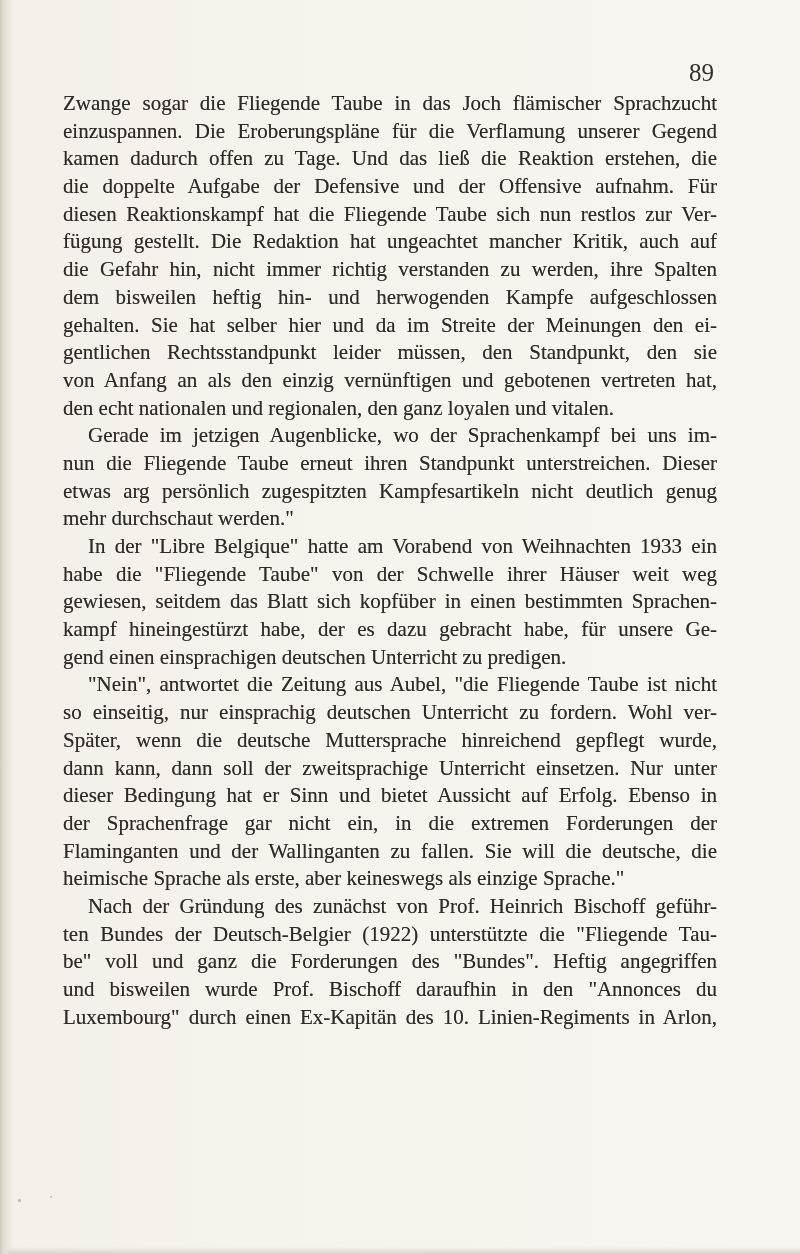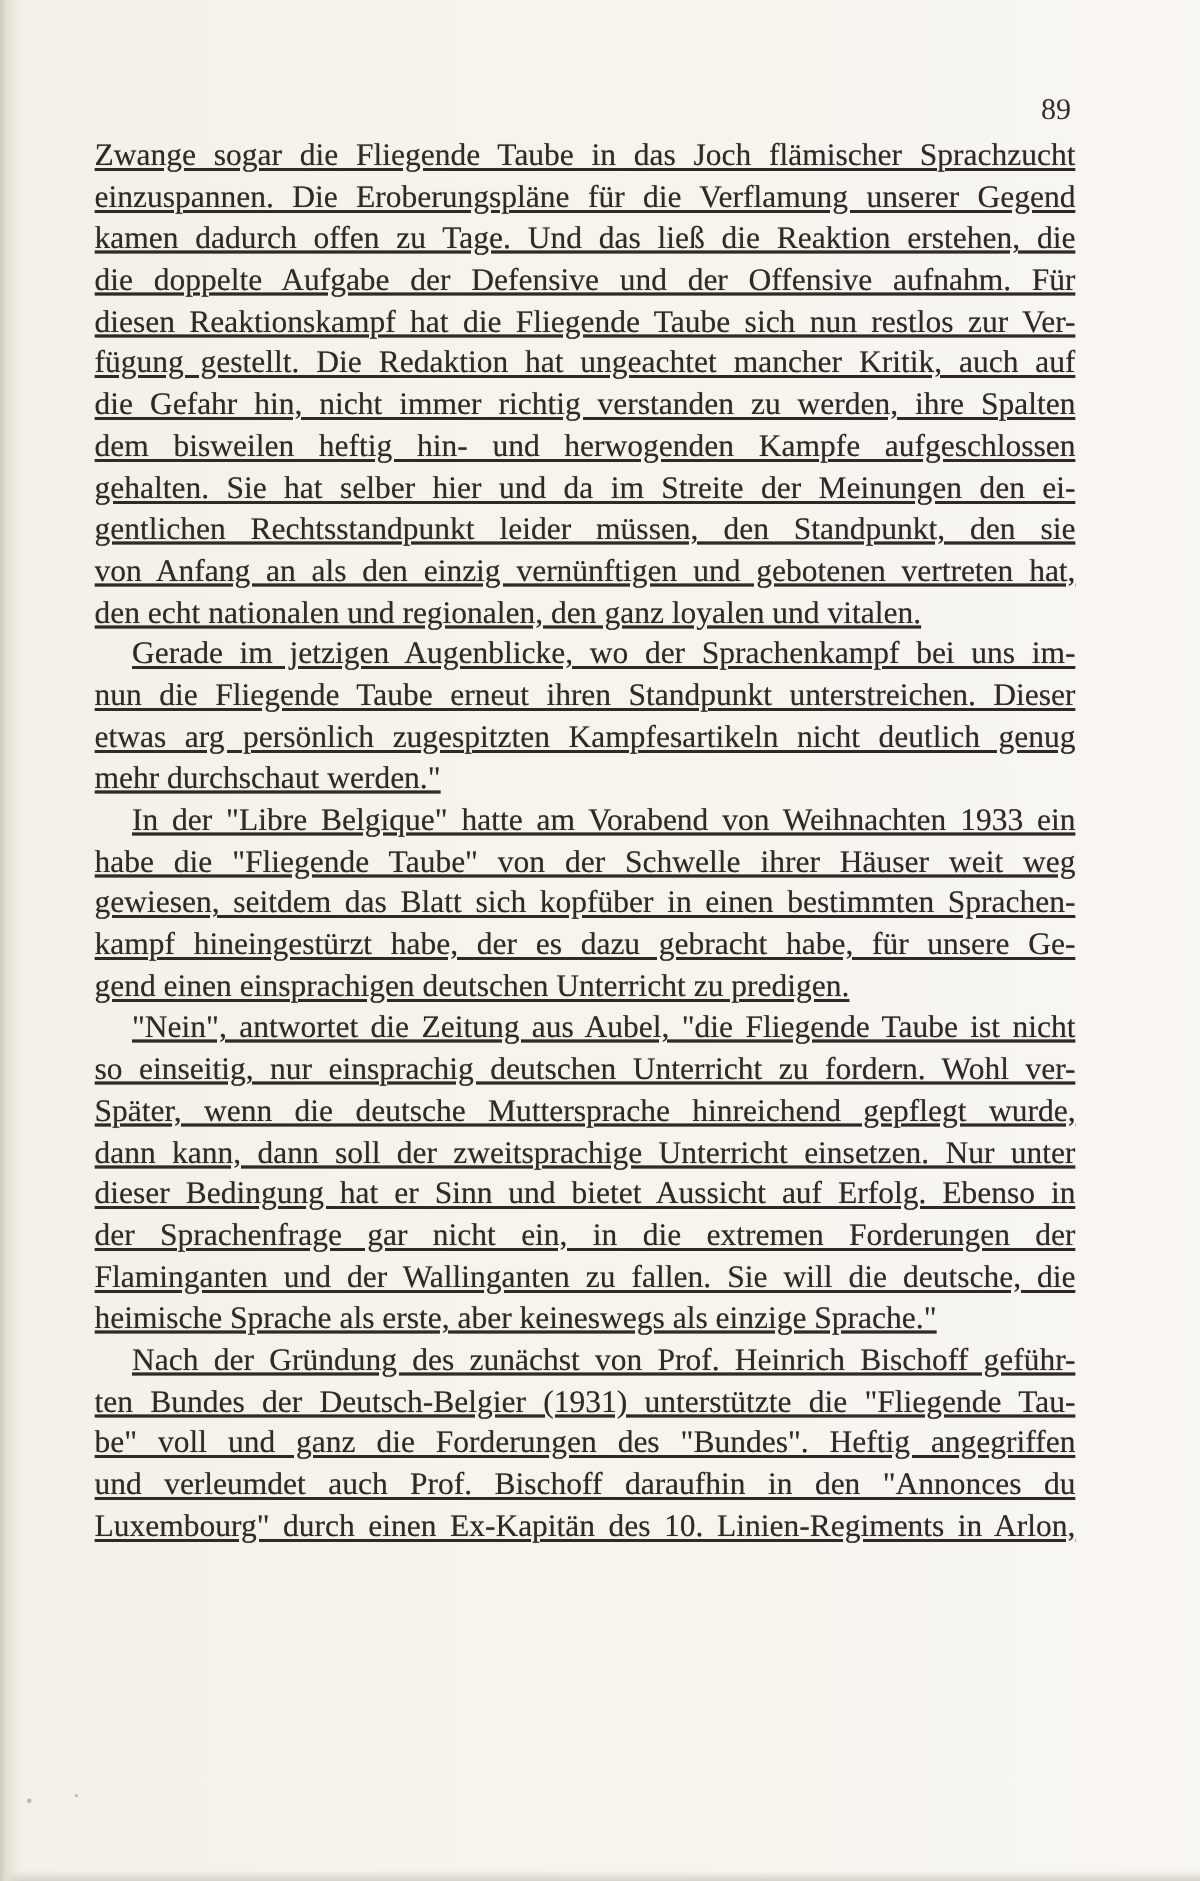--- a/index.html
+++ b/index.html
@@ -16,30 +16,29 @@
       linear-gradient(90deg, #cfcac0 0px, #e3ded4 4px, rgba(246,243,237,0) 14px),
       linear-gradient(0deg, #d8d3c9 0px, rgba(246,243,237,0) 7px),
       linear-gradient(90deg, #f4f0e9 0%, #f7f4ee 55%, #f8f6f1 100%);
     font-family: "Liberation Serif", "DejaVu Serif", serif;
     color: #2e2a25;
   }
   .page-number {
     position: absolute;
     top: 59px;
     right: 86px;
-    font-size: 20px;
+    font-size: 25px;
     line-height: 28px;
     color: #332f2a;
   }
   .text-block {
     position: absolute;
     top: 90px;
     left: 63px;
     width: 654px;
-    text-decoration: underline;
   }
   .line {
     height: 27.7px;
     line-height: 27.7px;
     font-size: 21px;
     text-align: justify;
     text-align-last: justify;
     white-space: normal;
     overflow: hidden;
     text-shadow: 0 0 0.5px rgba(46,42,37,0.55);
@@ -100,22 +99,22 @@
         <div class="line">so einseitig, nur einsprachig deutschen Unterricht zu fordern. Wohl ver-</div>
         <div class="line">Später, wenn die deutsche Muttersprache hinreichend gepflegt wurde,</div>
         <div class="line">dann kann, dann soll der zweitsprachige Unterricht einsetzen. Nur unter</div>
         <div class="line">dieser Bedingung hat er Sinn und bietet Aussicht auf Erfolg. Ebenso in</div>
         <div class="line">der Sprachenfrage gar nicht ein, in die extremen Forderungen der</div>
         <div class="line">Flaminganten und der Wallinganten zu fallen. Sie will die deutsche, die</div>
         <div class="line last">heimische Sprache als erste, aber keineswegs als einzige Sprache."</div>
       </div>
       <div>
         <div class="line first-indent">Nach der Gründung des zunächst von Prof. Heinrich Bischoff geführ-</div>
-        <div class="line">ten Bundes der Deutsch-Belgier (1931) unterstützte die "Fliegende Tau-</div>
+        <div class="line">ten Bundes der Deutsch-Belgier (1922) unterstützte die "Fliegende Tau-</div>
         <div class="line">be" voll und ganz die Forderungen des "Bundes". Heftig angegriffen</div>
-        <div class="line">und verleumdet auch Prof. Bischoff daraufhin in den "Annonces du</div>
+        <div class="line">und bisweilen wurde Prof. Bischoff daraufhin in den "Annonces du</div>
         <div class="line">Luxembourg" durch einen Ex-Kapitän des 10. Linien-Regiments in Arlon,</div>
       </div>
     </div>
 
   <div class="speck s1"></div>
   <div class="speck s2"></div>
 </div>
 
 </body></html>

